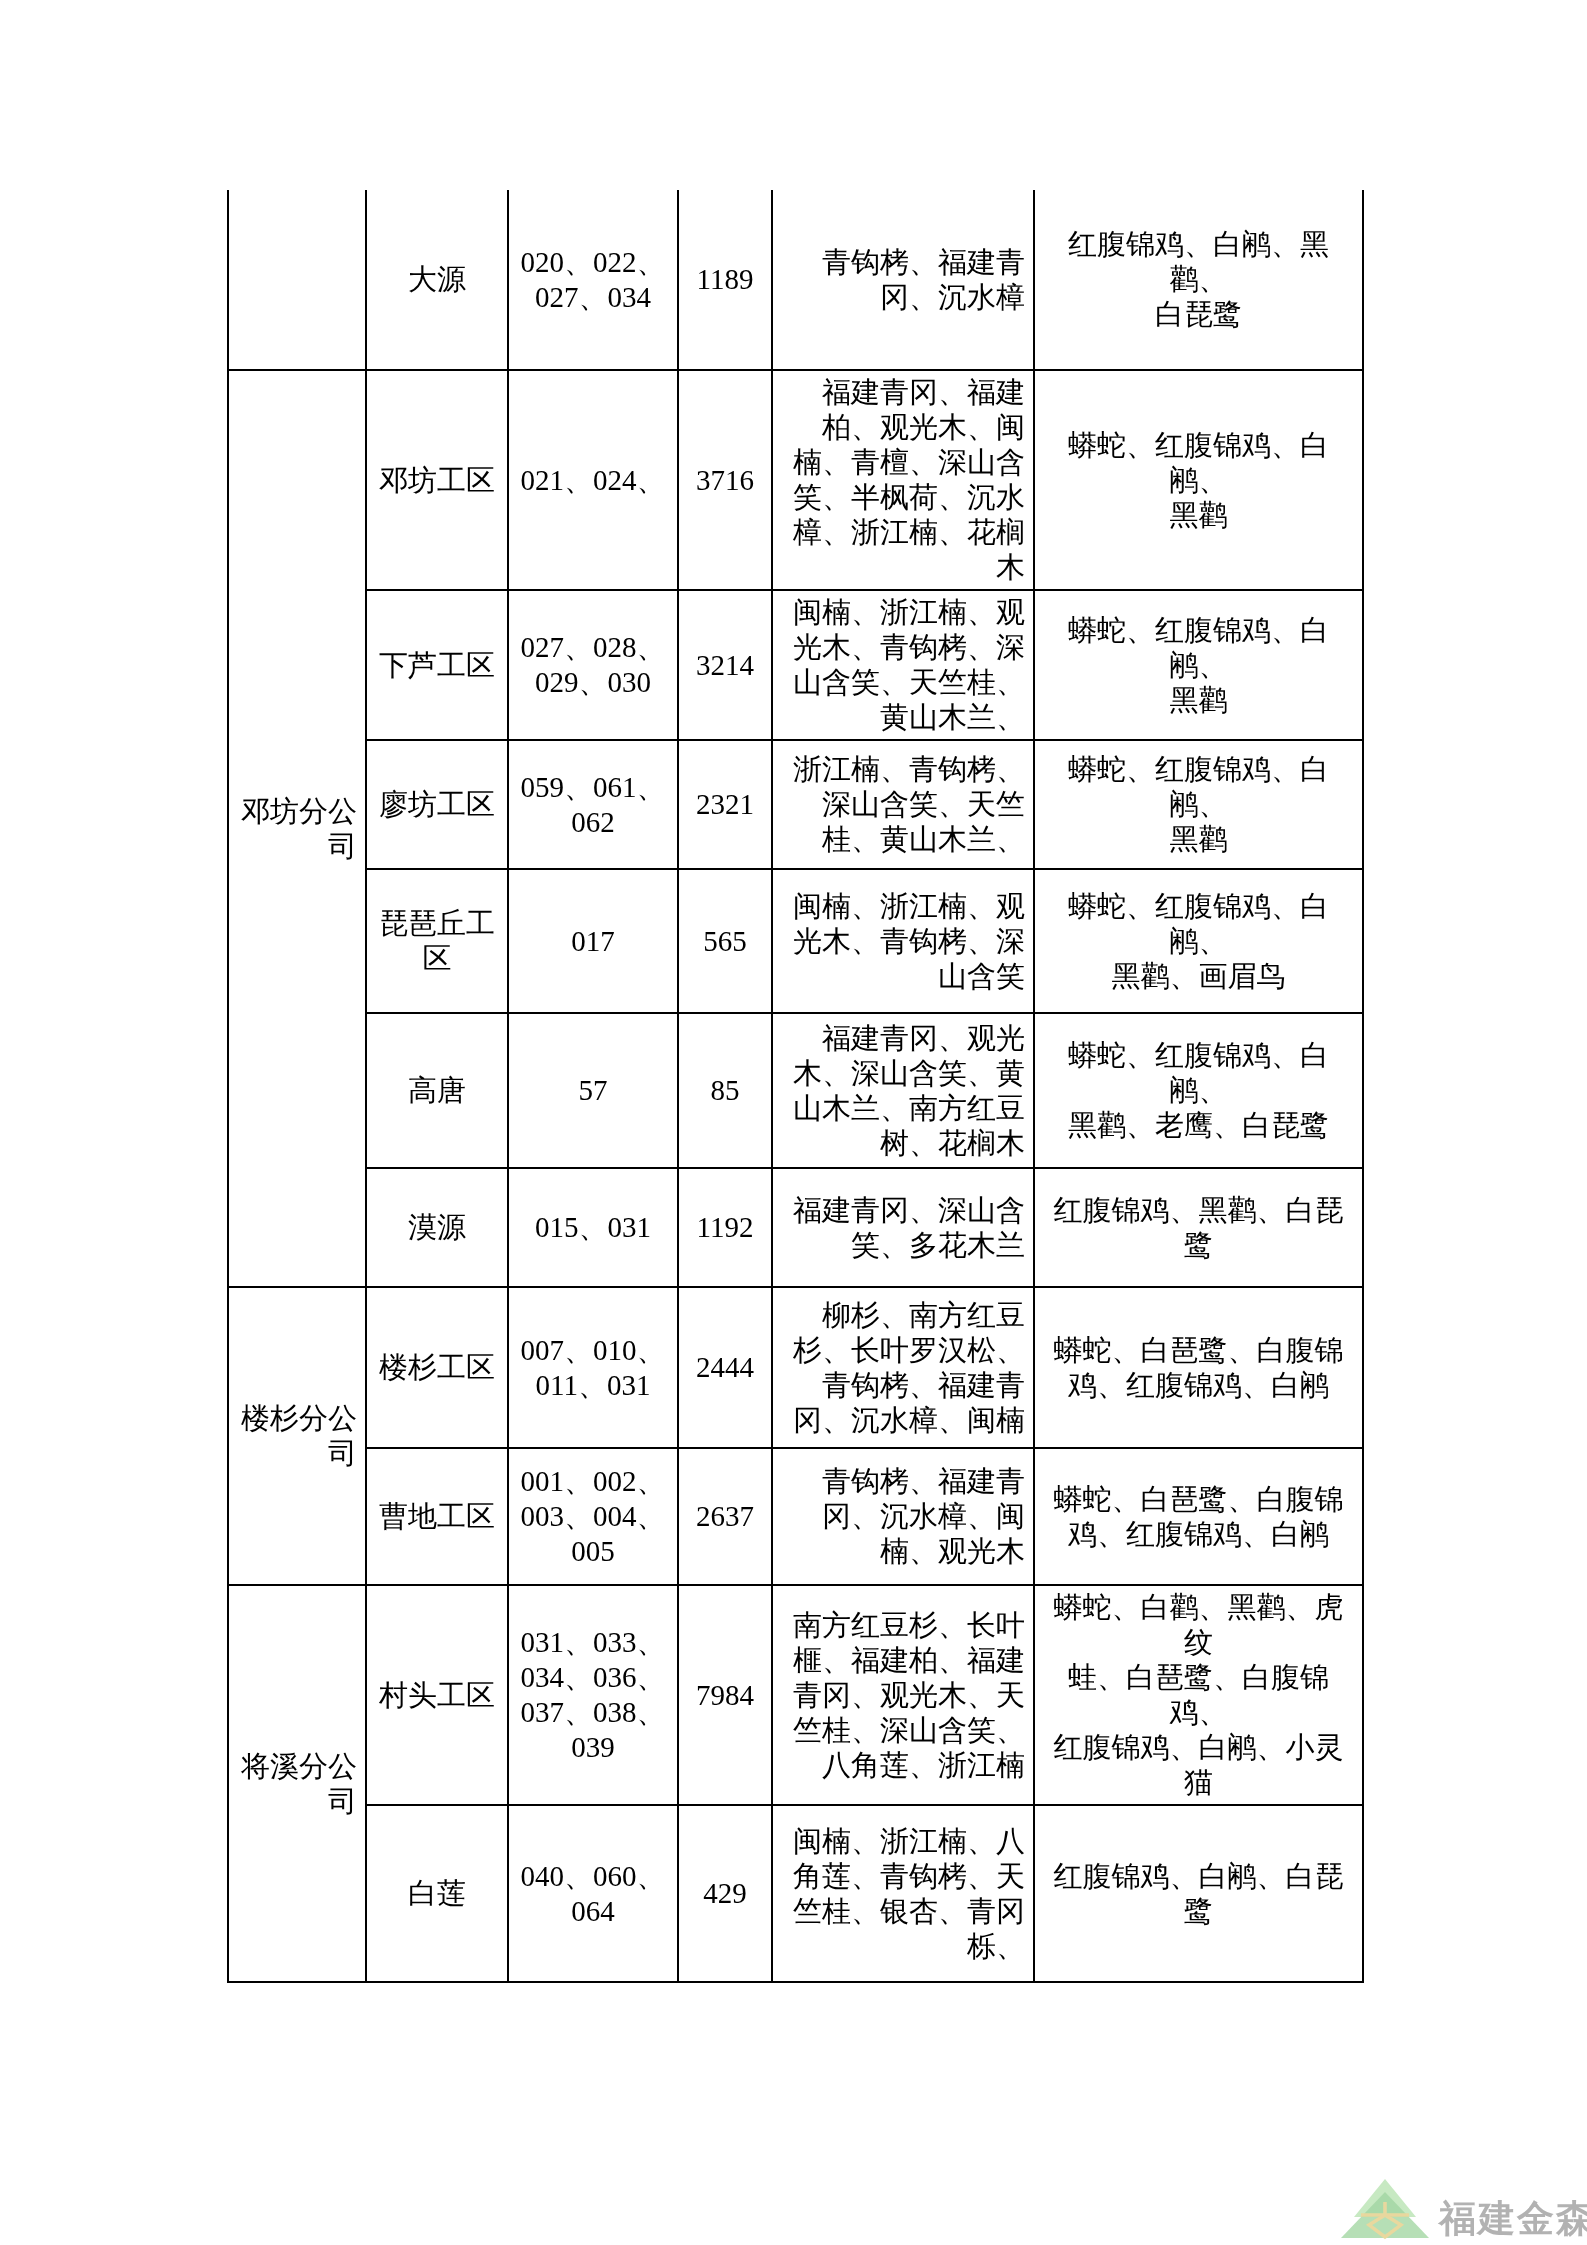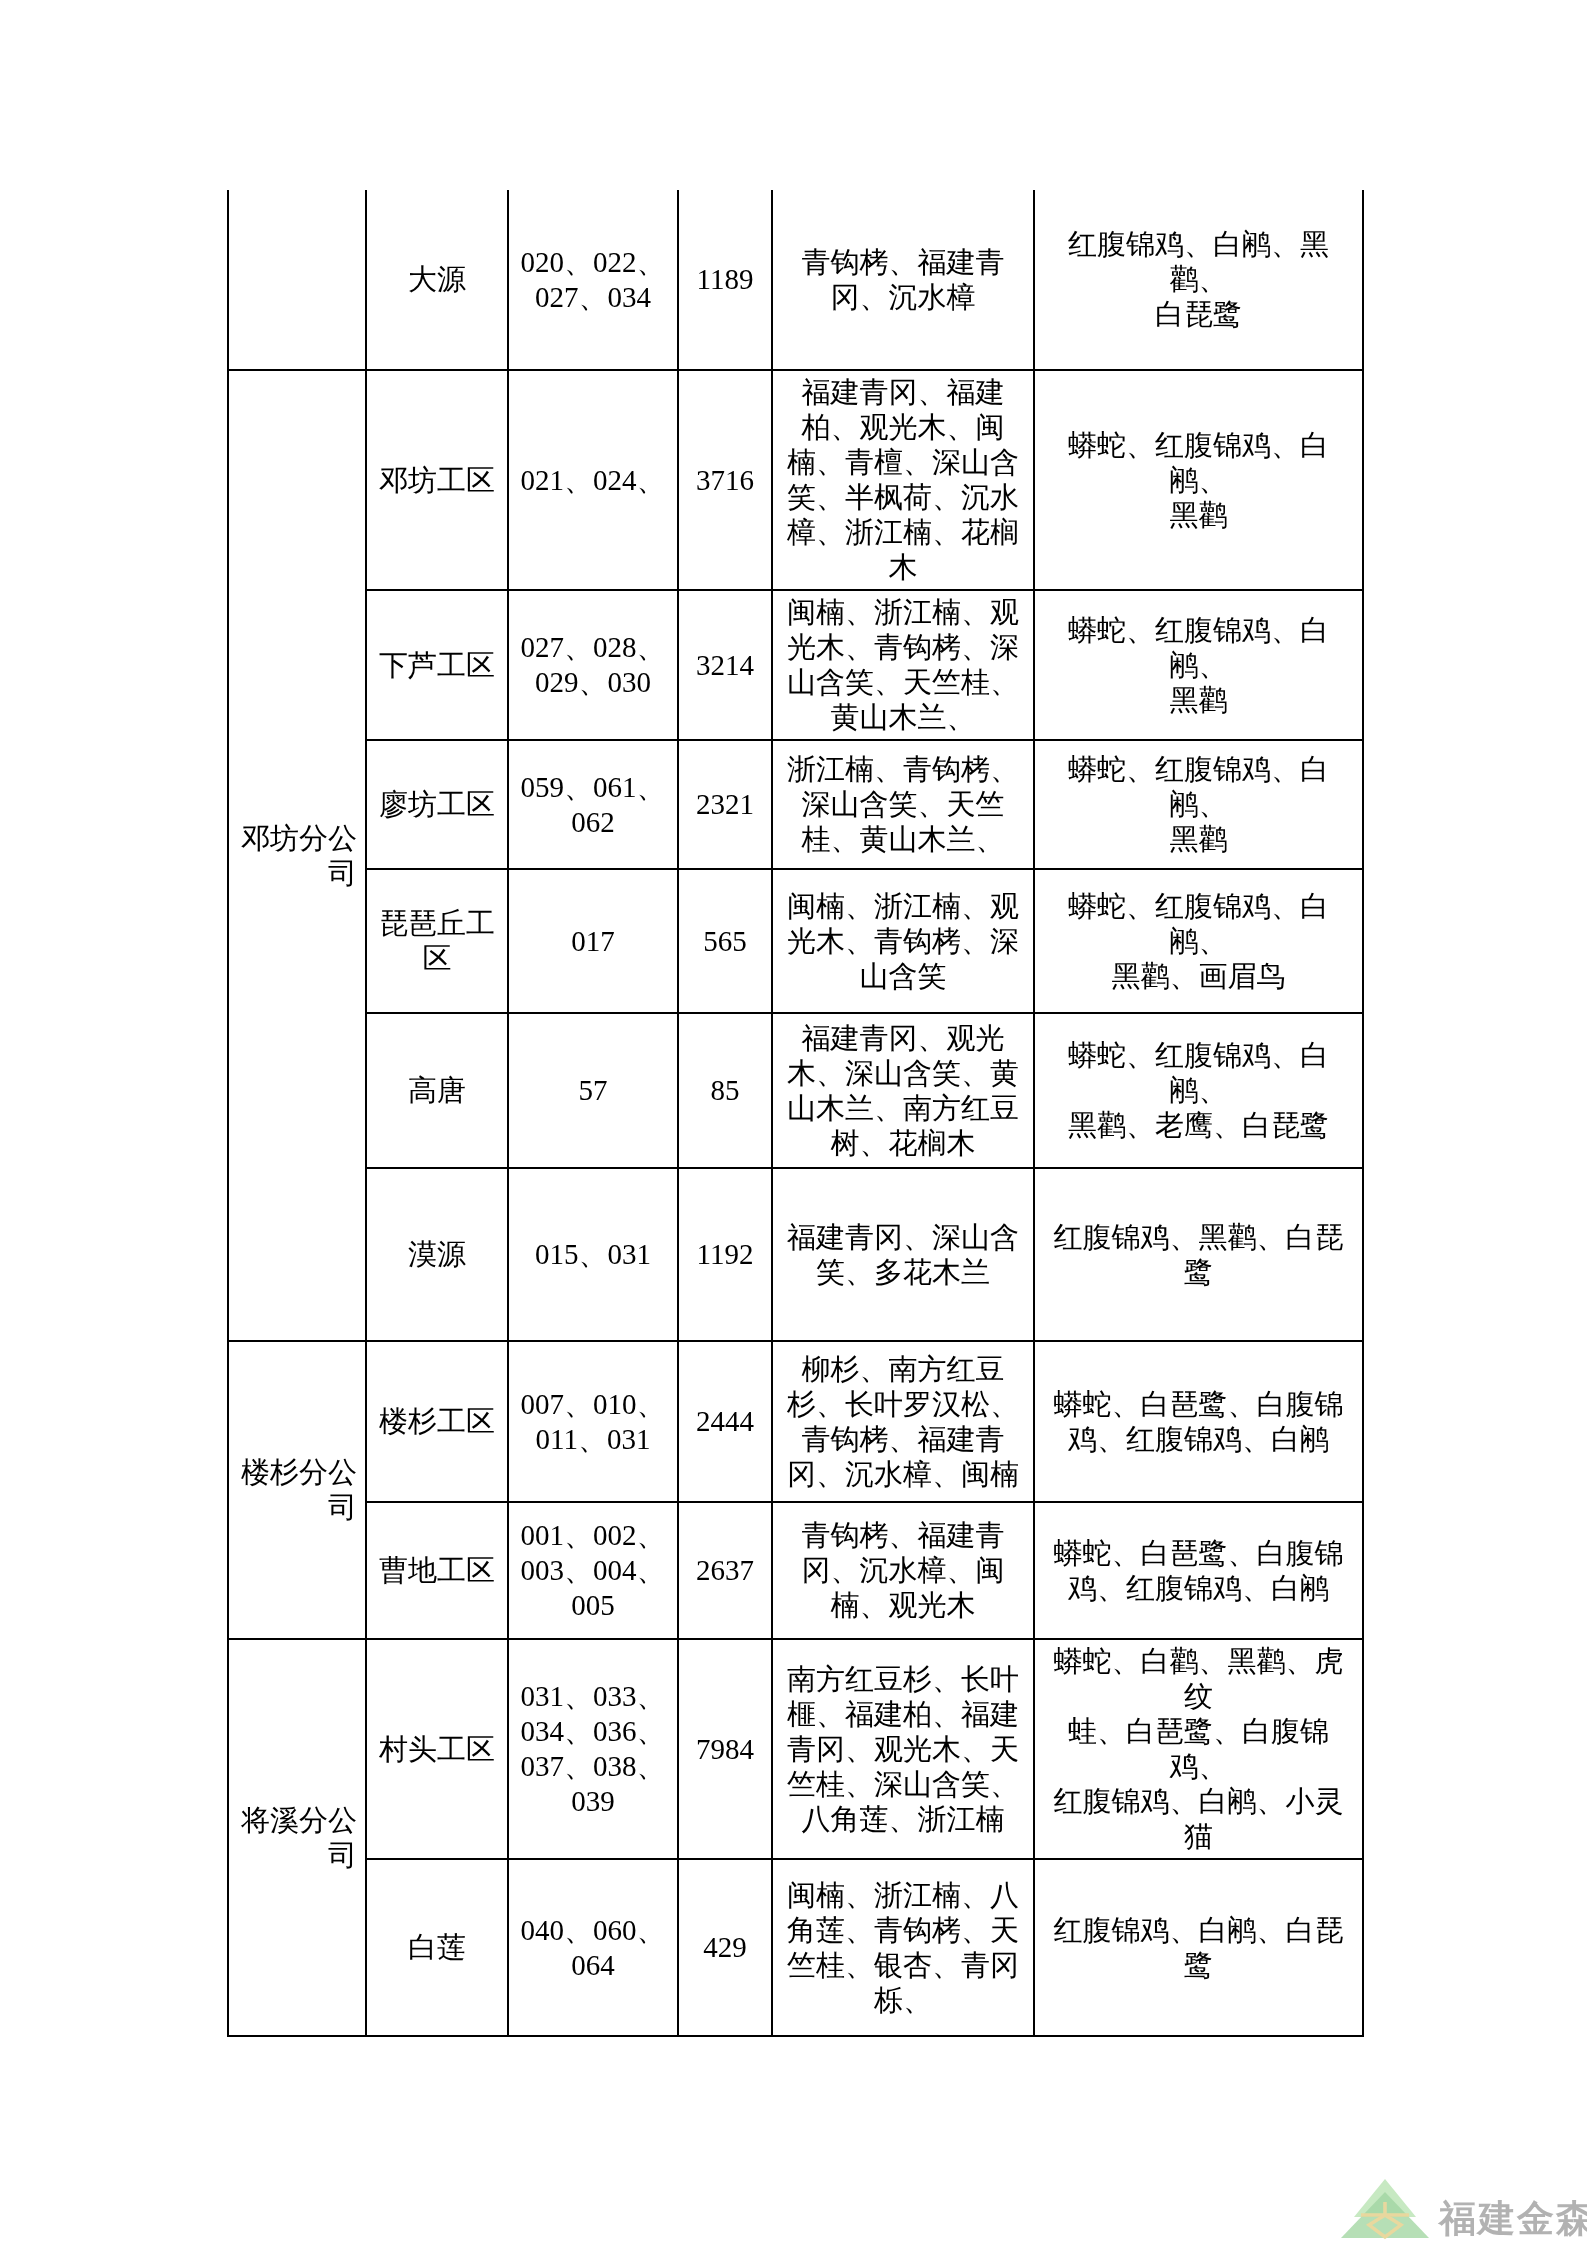--- a/index.html
+++ b/index.html
@@ -30,21 +30,21 @@
     padding: 4px 8px;
     overflow: hidden;
   }
   
   table.forest-table tr.row-first td { border-top: none; }
 
   td.col-company  { text-align: right;  padding-left: 10px; }
   td.col-area     { text-align: center; padding-left: 4px; padding-right: 4px; }
   td.col-codes    { text-align: center;  padding-left: 13px; }
   td.col-count    { text-align: center; }
-  td.col-species  { text-align: center;  padding-left: 10px; }
+  td.col-species  { text-align: right;  padding-left: 10px; }
   td.col-wildlife { text-align: center;  padding-left: 10px; }
 
   .logo {
     position: absolute;
     left: 1340px;
     top: 2178px;
     display: flex;
     align-items: flex-end;
     opacity: 0.85;
   }
@@ -140,21 +140,21 @@
         <td class="col-area">高唐</td>
         <td class="col-codes">57</td>
         <td class="col-count">85</td>
         <td class="col-species">福建青冈、观光
 木、深山含笑、黄
 山木兰、南方红豆
 树、花榈木</td>
         <td class="col-wildlife">蟒蛇、红腹锦鸡、白鹇、
 黑鹳、老鹰、白琵鹭</td>
       </tr>
-      <tr style="height:173px">
+      <tr style="height:119px">
         <td class="col-area">漠源</td>
         <td class="col-codes">015、031</td>
         <td class="col-count">1192</td>
         <td class="col-species">福建青冈、深山含
 笑、多花木兰</td>
         <td class="col-wildlife">红腹锦鸡、黑鹳、白琵鹭</td>
       </tr>
 
       <tr style="height:161px">
         <td class="col-company" rowspan="2">楼杉分公

